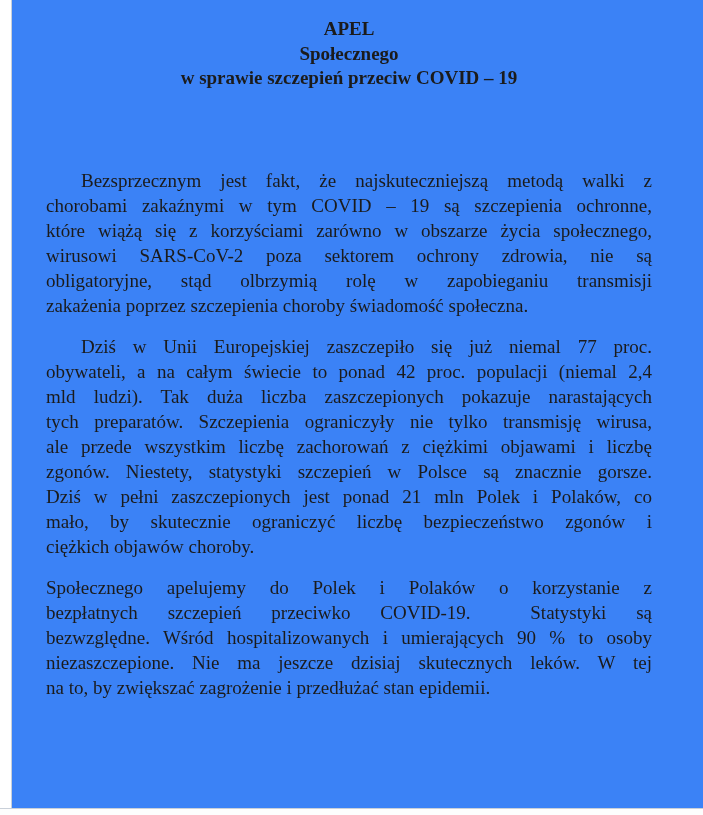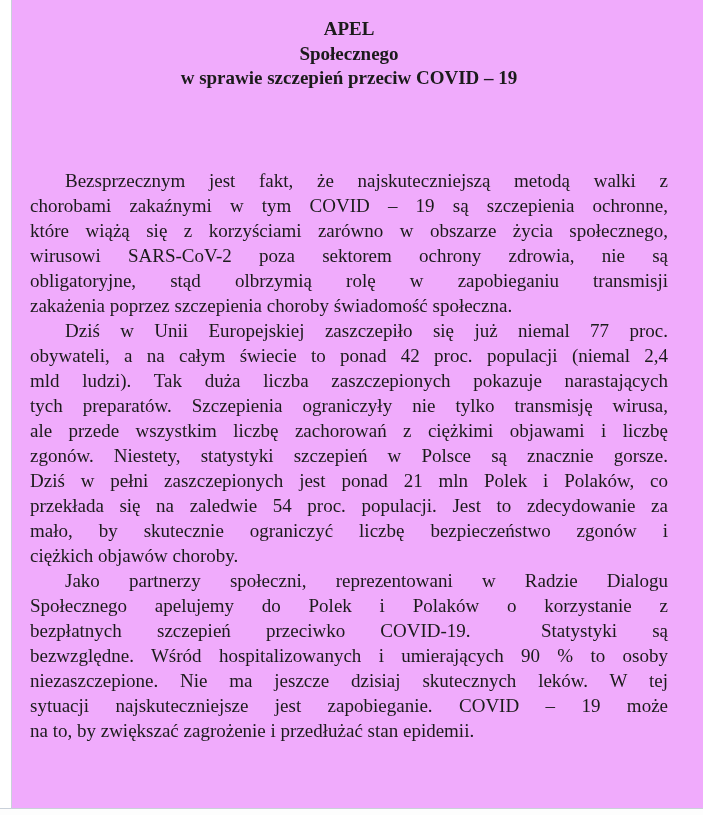--- a/index.html
+++ b/index.html
@@ -43,35 +43,35 @@
   }
   .page {
     position: absolute;
     left: 12px;
     top: 0;
     width: 691px;
     height: 808px;
     overflow: hidden;
     box-sizing: border-box;
     padding: 17px 35px 0 18px;
-    background: #f0abfc;
+    background: #3b82f6;
   }
   .title-block {
     font-weight: bold;
     font-size: 19px;
     line-height: 24.5px;
     text-align: center;
   }
   .doc-body {
     margin-top: 77px;
     font-size: 19px;
     line-height: 25px;
   }
   .para {
-    margin: 0;
+    margin: 16px;
   }
   .tline {
     height: 25px;
     white-space: nowrap;
     text-align: justify;
     text-align-last: justify;
   }
   .tline.first {
     padding-left: 35px;
   }
@@ -101,30 +101,27 @@
         <div class="tline last">zakażenia poprzez szczepienia choroby świadomość społeczna.</div>
       </div>
       <div class="para">
         <div class="tline first">Dziś w Unii Europejskiej zaszczepiło się już niemal 77 proc.</div>
         <div class="tline">obywateli, a na całym świecie to ponad 42 proc. populacji (niemal 2,4</div>
         <div class="tline">mld ludzi). Tak duża liczba zaszczepionych pokazuje narastających</div>
         <div class="tline">tych preparatów. Szczepienia ograniczyły nie tylko transmisję wirusa,</div>
         <div class="tline">ale przede wszystkim liczbę zachorowań z ciężkimi objawami i liczbę</div>
         <div class="tline">zgonów. Niestety, statystyki szczepień w Polsce są znacznie gorsze.</div>
         <div class="tline">Dziś w pełni zaszczepionych jest ponad 21 mln Polek i Polaków, co</div>
-        <div class="tline">przekłada się na zaledwie 54 proc. populacji. Jest to zdecydowanie za</div>
         <div class="tline">mało, by skutecznie ograniczyć liczbę bezpieczeństwo zgonów i</div>
         <div class="tline last">ciężkich objawów choroby.</div>
       </div>
       <div class="para">
-        <div class="tline first">Jako partnerzy społeczni, reprezentowani w Radzie Dialogu</div>
         <div class="tline">Społecznego apelujemy do Polek i Polaków o korzystanie z</div>
         <div class="tline">bezpłatnych szczepień przeciwko COVID-19. &nbsp;Statystyki są</div>
         <div class="tline">bezwzględne. Wśród hospitalizowanych i umierających 90 % to osoby</div>
         <div class="tline">niezaszczepione. Nie ma jeszcze dzisiaj skutecznych leków. W tej</div>
-        <div class="tline">sytuacji najskuteczniejsze jest zapobieganie. COVID – 19 może</div>
         <div class="tline last">na to, by zwiększać zagrożenie i przedłużać stan epidemii.</div>
       </div>
     </div>
 </div>
 
 <div class="bottom-mask"></div>
 <div class="bottom-border"></div>
 
 </body></html>

